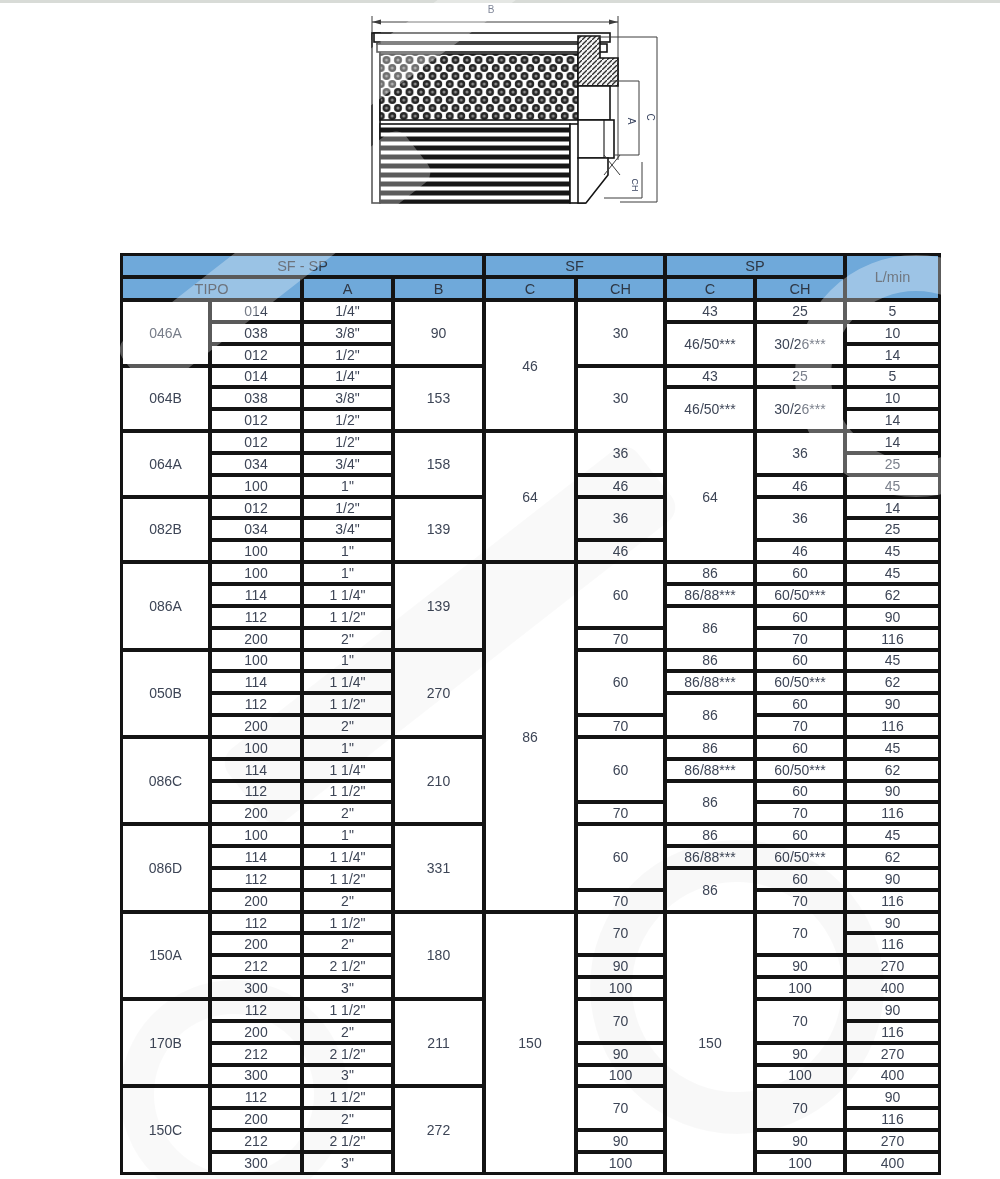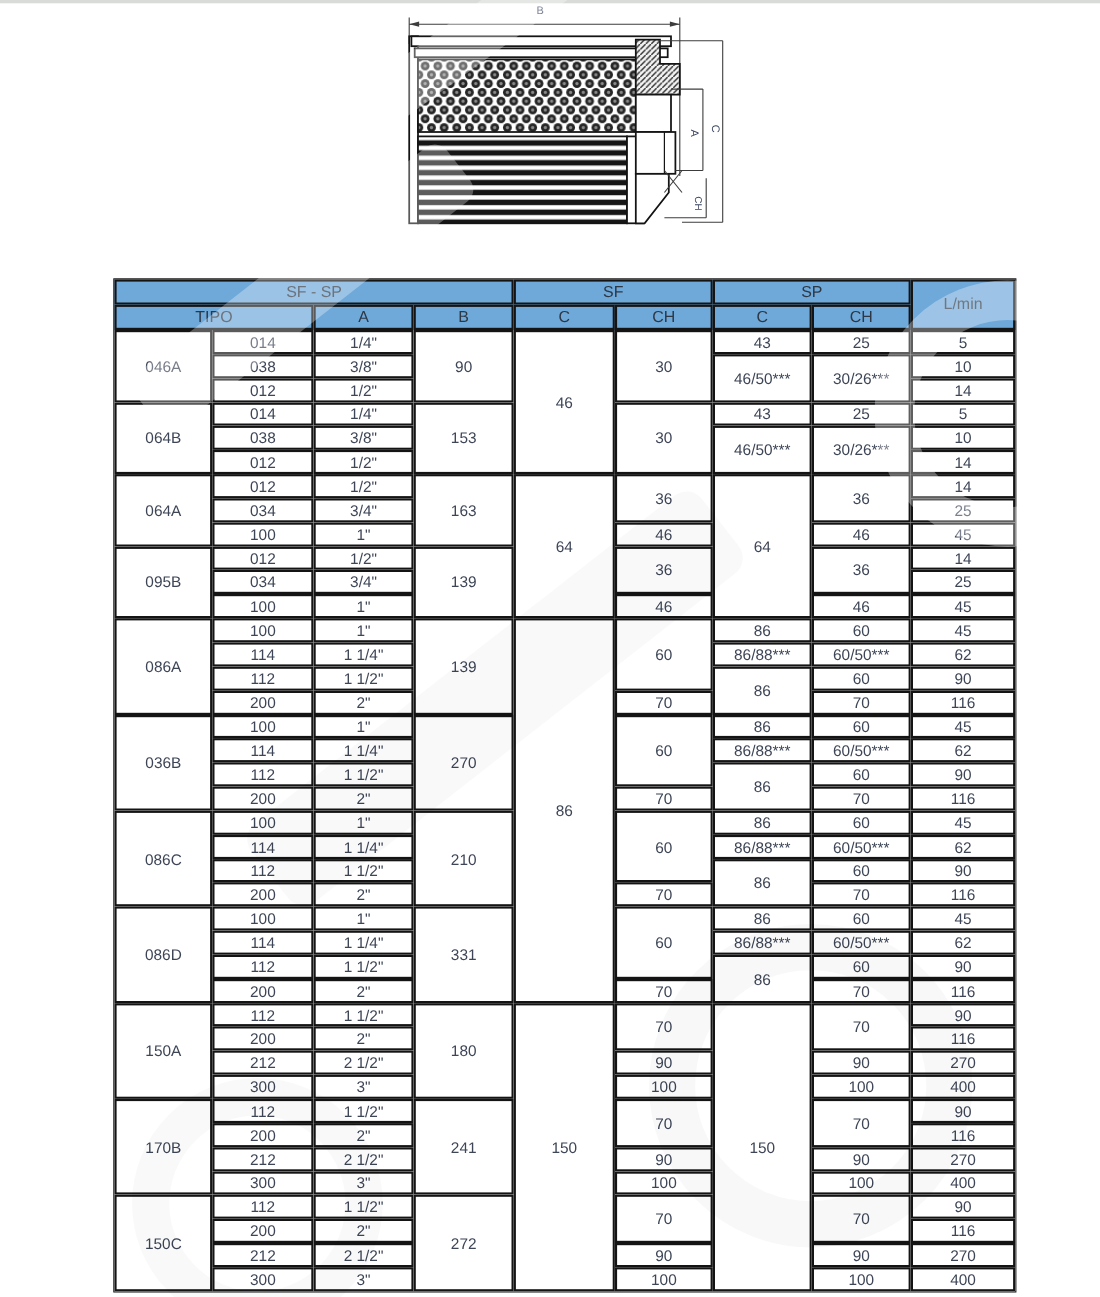--- a/index.html
+++ b/index.html
@@ -8,21 +8,21 @@
     font-family:"Liberation Sans","DejaVu Sans",sans-serif;
   }
   .page{position:relative;width:1000px;height:1179px;background:#fff;}
   .scan-edge{position:absolute;top:0;left:0;width:1000px;height:3px;background:#d8dbd7;}
 
   
   .drawing-wrap{position:absolute;left:352px;top:0;width:320px;height:228px;}
 
   
   .spec-table{
-    position:absolute;left:103px;top:253px;width:819px;
+    position:absolute;left:120px;top:253px;width:819px;
     border-collapse:separate;border-spacing:0;
     table-layout:fixed;
     border:1px solid #101010;
     background:#fff;
   }
   .spec-table th,.spec-table td{
     border:2px solid #141414;
     box-sizing:border-box;
     text-align:center;vertical-align:middle;
     padding:0;overflow:hidden;white-space:nowrap;
@@ -197,41 +197,41 @@
         </tr>
         <tr>
           <td>012</td>
           <td>1/2"</td>
           <td>14</td>
         </tr>
         <tr>
           <td rowspan="3">064A</td>
           <td>012</td>
           <td>1/2"</td>
-          <td rowspan="3">163</td>
+          <td rowspan="3">158</td>
           <td rowspan="6">64</td>
           <td rowspan="2">36</td>
           <td rowspan="6">64</td>
           <td rowspan="2">36</td>
           <td>14</td>
         </tr>
         <tr>
           <td>034</td>
           <td>3/4"</td>
           <td>25</td>
         </tr>
         <tr>
           <td>100</td>
           <td>1"</td>
           <td>46</td>
           <td>46</td>
           <td>45</td>
         </tr>
         <tr>
-          <td rowspan="3">095B</td>
+          <td rowspan="3">082B</td>
           <td>012</td>
           <td>1/2"</td>
           <td rowspan="3">139</td>
           <td rowspan="2">36</td>
           <td rowspan="2">36</td>
           <td>14</td>
         </tr>
         <tr>
           <td>034</td>
           <td>3/4"</td>
@@ -270,21 +270,21 @@
           <td>90</td>
         </tr>
         <tr>
           <td>200</td>
           <td>2"</td>
           <td>70</td>
           <td>70</td>
           <td>116</td>
         </tr>
         <tr>
-          <td rowspan="4">036B</td>
+          <td rowspan="4">050B</td>
           <td>100</td>
           <td>1"</td>
           <td rowspan="4">270</td>
           <td rowspan="3">60</td>
           <td>86</td>
           <td>60</td>
           <td>45</td>
         </tr>
         <tr>
           <td>114</td>
@@ -396,21 +396,21 @@
           <td>300</td>
           <td>3"</td>
           <td>100</td>
           <td>100</td>
           <td>400</td>
         </tr>
         <tr>
           <td rowspan="4">170B</td>
           <td>112</td>
           <td>1 1/2"</td>
-          <td rowspan="4">241</td>
+          <td rowspan="4">211</td>
           <td rowspan="2">70</td>
           <td rowspan="2">70</td>
           <td>90</td>
         </tr>
         <tr>
           <td>200</td>
           <td>2"</td>
           <td>116</td>
         </tr>
         <tr>

